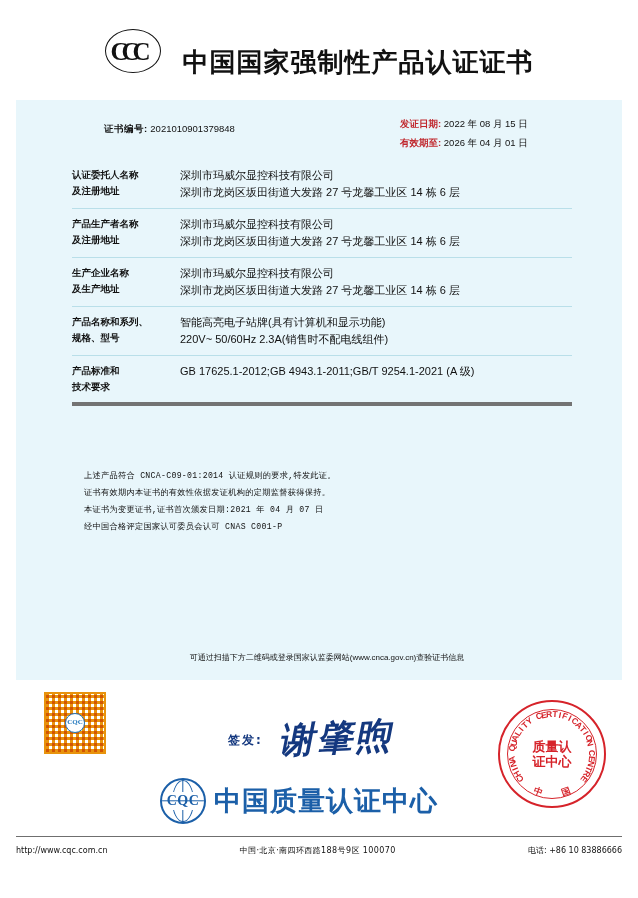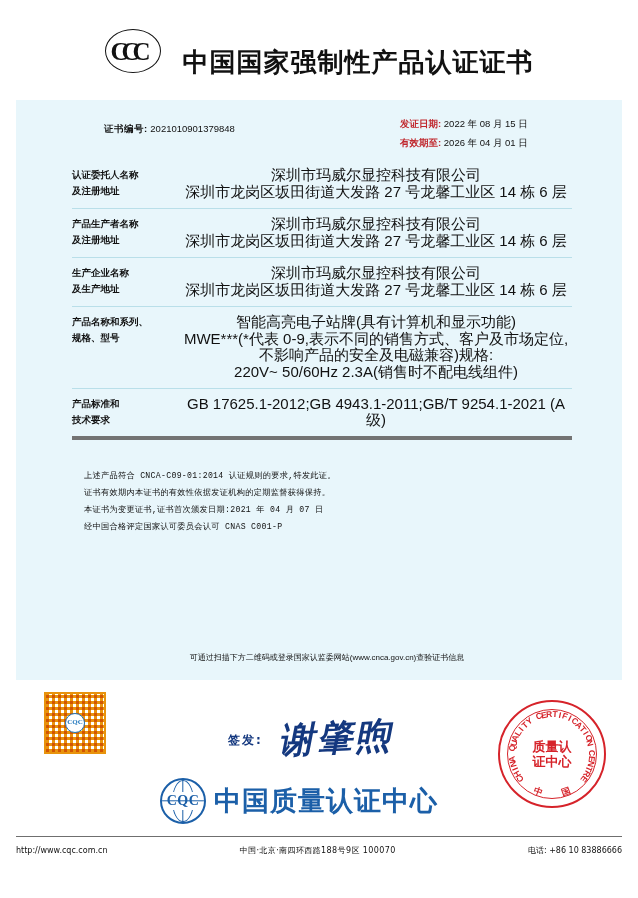--- a/index.html
+++ b/index.html
@@ -129,24 +129,23 @@
   .field .flabel {
     width: 108px;
     flex: 0 0 108px;
     font-size: 9.5px;
     font-weight: bold;
     color: #111;
     line-height: 16px;
   }
   .field .fvalue {
     flex: 1 1 auto;
-    font-size: 15px;
+    font-size: 11px;
     color: #111;
     line-height: 16px;
-    text-align: center;
   }
   .field .fvalue div { margin-bottom: 1px; }
 
   
   .notes {
     position: absolute;
     left: 68px;
     top: 330px;
     width: 480px;
     font-family: Liberation Mono, monospace;
@@ -439,21 +438,20 @@
         </div>
       </div>
 
       <div class="field">
         <div class="flabel">
           <div>产品名称和系列、</div>
           <div>规格、型号</div>
         </div>
         <div class="fvalue">
           <div>智能高亮电子站牌(具有计算机和显示功能)</div>
-          <div>MWE***(*代表 0-9,表示不同的销售方式、客户及市场定位,不影响产品的安全及电磁兼容)规格:</div>
           <div>220V~ 50/60Hz 2.3A(销售时不配电线组件)</div>
         </div>
       </div>
 
       <div class="field">
         <div class="flabel">
           <div>产品标准和</div>
           <div>技术要求</div>
         </div>
         <div class="fvalue">

